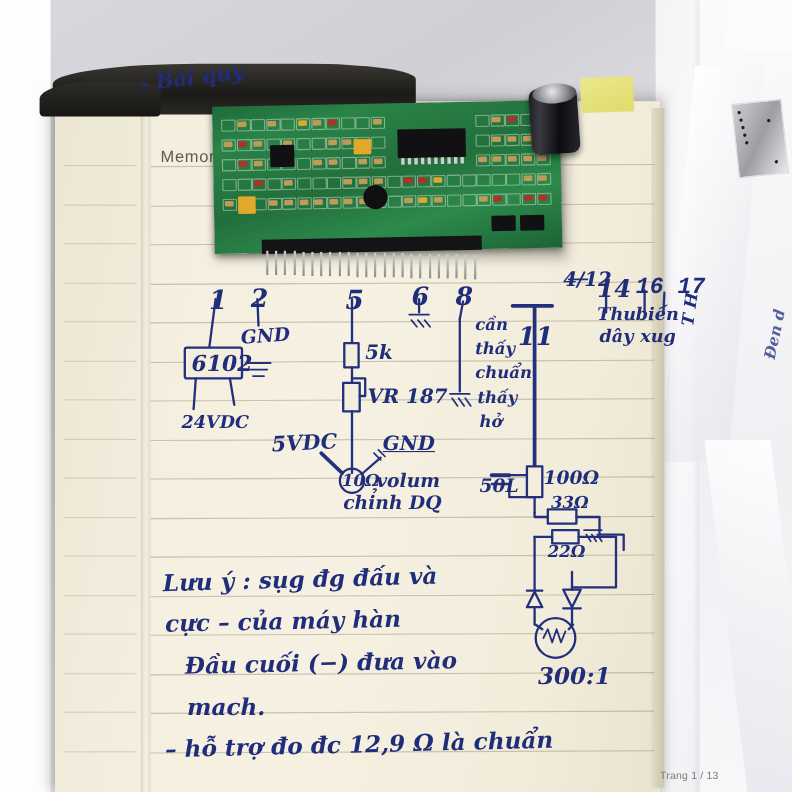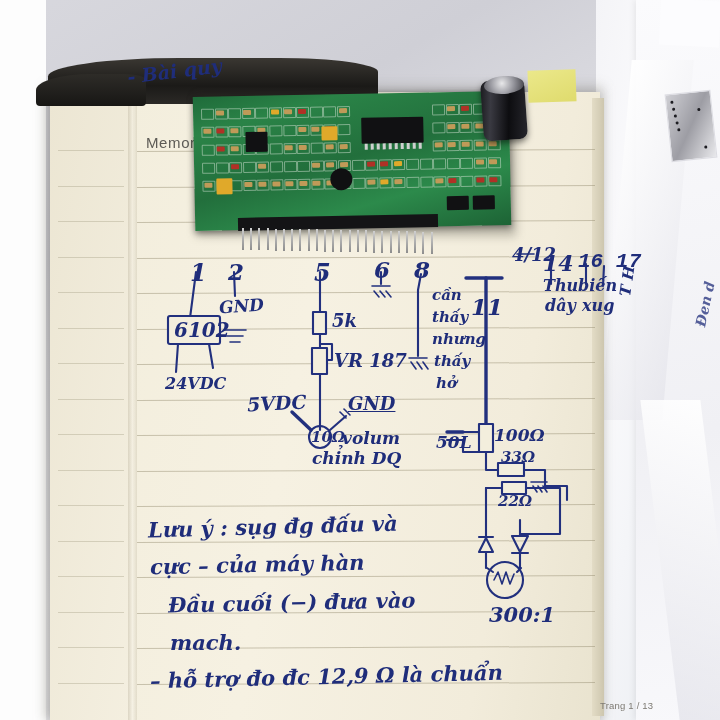--- a/index.html
+++ b/index.html
@@ -465,21 +465,21 @@
 
   <div class="hw" style="left:314px;top:258px;font-size:24px;">5</div>
   <div class="hw" style="left:332px;top:310px;font-size:18px;">5k</div>
   <div class="hw" style="left:334px;top:350px;font-size:18px;">VR 187</div>
 
   <div class="hw" style="left:374px;top:256px;font-size:23px;">6</div>
   <div class="hw" style="left:414px;top:256px;font-size:23px;">8</div>
 
   <div class="hw thin" style="left:432px;top:286px;font-size:15px;">cần</div>
   <div class="hw thin" style="left:432px;top:308px;font-size:15px;">thấy</div>
-  <div class="hw thin" style="left:432px;top:330px;font-size:15px;">nhưng</div>
+  <div class="hw thin" style="left:432px;top:330px;font-size:15px;">chuẩn</div>
   <div class="hw thin" style="left:434px;top:352px;font-size:15px;">thấy</div>
   <div class="hw thin" style="left:436px;top:374px;font-size:15px;">hở</div>
 
   <div class="hw" style="left:247px;top:392px;font-size:19px;transform:rotate(-3deg);">5VDC</div>
   <div class="hw" style="left:348px;top:393px;font-size:18px;text-decoration:underline;">GND</div>
   <div class="hw" style="left:311px;top:428px;font-size:15px;">10Ω</div>
   <div class="hw" style="left:342px;top:428px;font-size:17px;">volum</div>
   <div class="hw" style="left:312px;top:448px;font-size:17px;">chỉnh DQ</div>
 
   <div class="hw" style="left:471px;top:258px;font-size:23px;margin-top:35px;">11</div>

